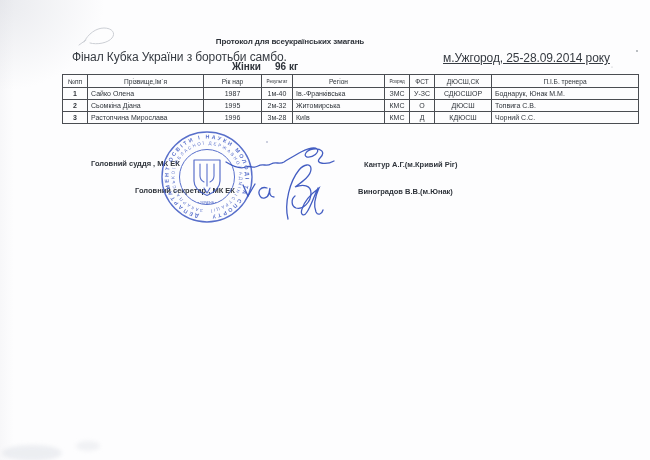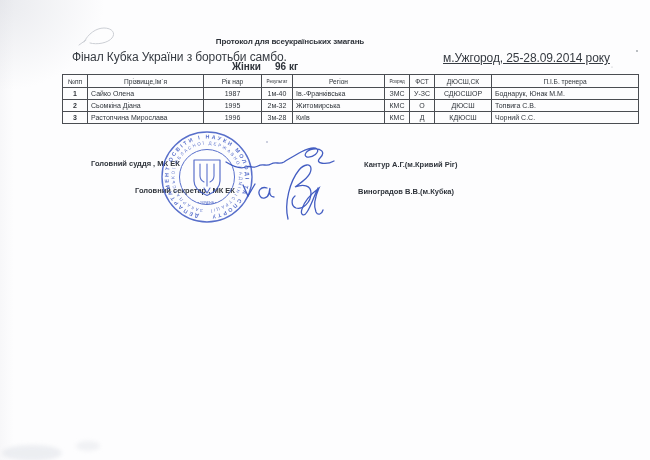--- a/index.html
+++ b/index.html
@@ -110,21 +110,21 @@
         <td>Д</td>
         <td>КДЮСШ</td>
         <td>Чорний С.С.</td>
       </tr>
     </tbody>
   </table>
 
   <div class="abs t-sig" style="left:91px;top:159px;">Головний суддя , МК ЕК</div>
   <div class="abs t-sig" style="left:364px;top:160px;">Кантур А.Г.(м.Кривий Ріг)</div>
   <div class="abs t-sig" style="left:91px;top:186px;padding-left:44px;">Головний секретар , МК ЕК</div>
-  <div class="abs t-sig" style="left:358px;top:187px;">Виноградов В.В.(м.Кубка)</div>
+  <div class="abs t-sig" style="left:358px;top:187px;">Виноградов В.В.(м.Юнак)</div>
 
   <svg class="overlay" width="650" height="460" viewBox="0 0 650 460">
     <defs>
       <filter id="blur2" x="-50%" y="-50%" width="200%" height="200%">
         <feGaussianBlur stdDeviation="2.2"></feGaussianBlur>
       </filter>
       <path id="p-outer" d="M 207 215.5 A 38.5 38.5 0 1 1 207.05 215.5" fill="none"></path>
       <path id="p-inner" d="M 207 209.5 A 32.5 32.5 0 1 1 207.05 209.5" fill="none"></path>
     </defs>
 

